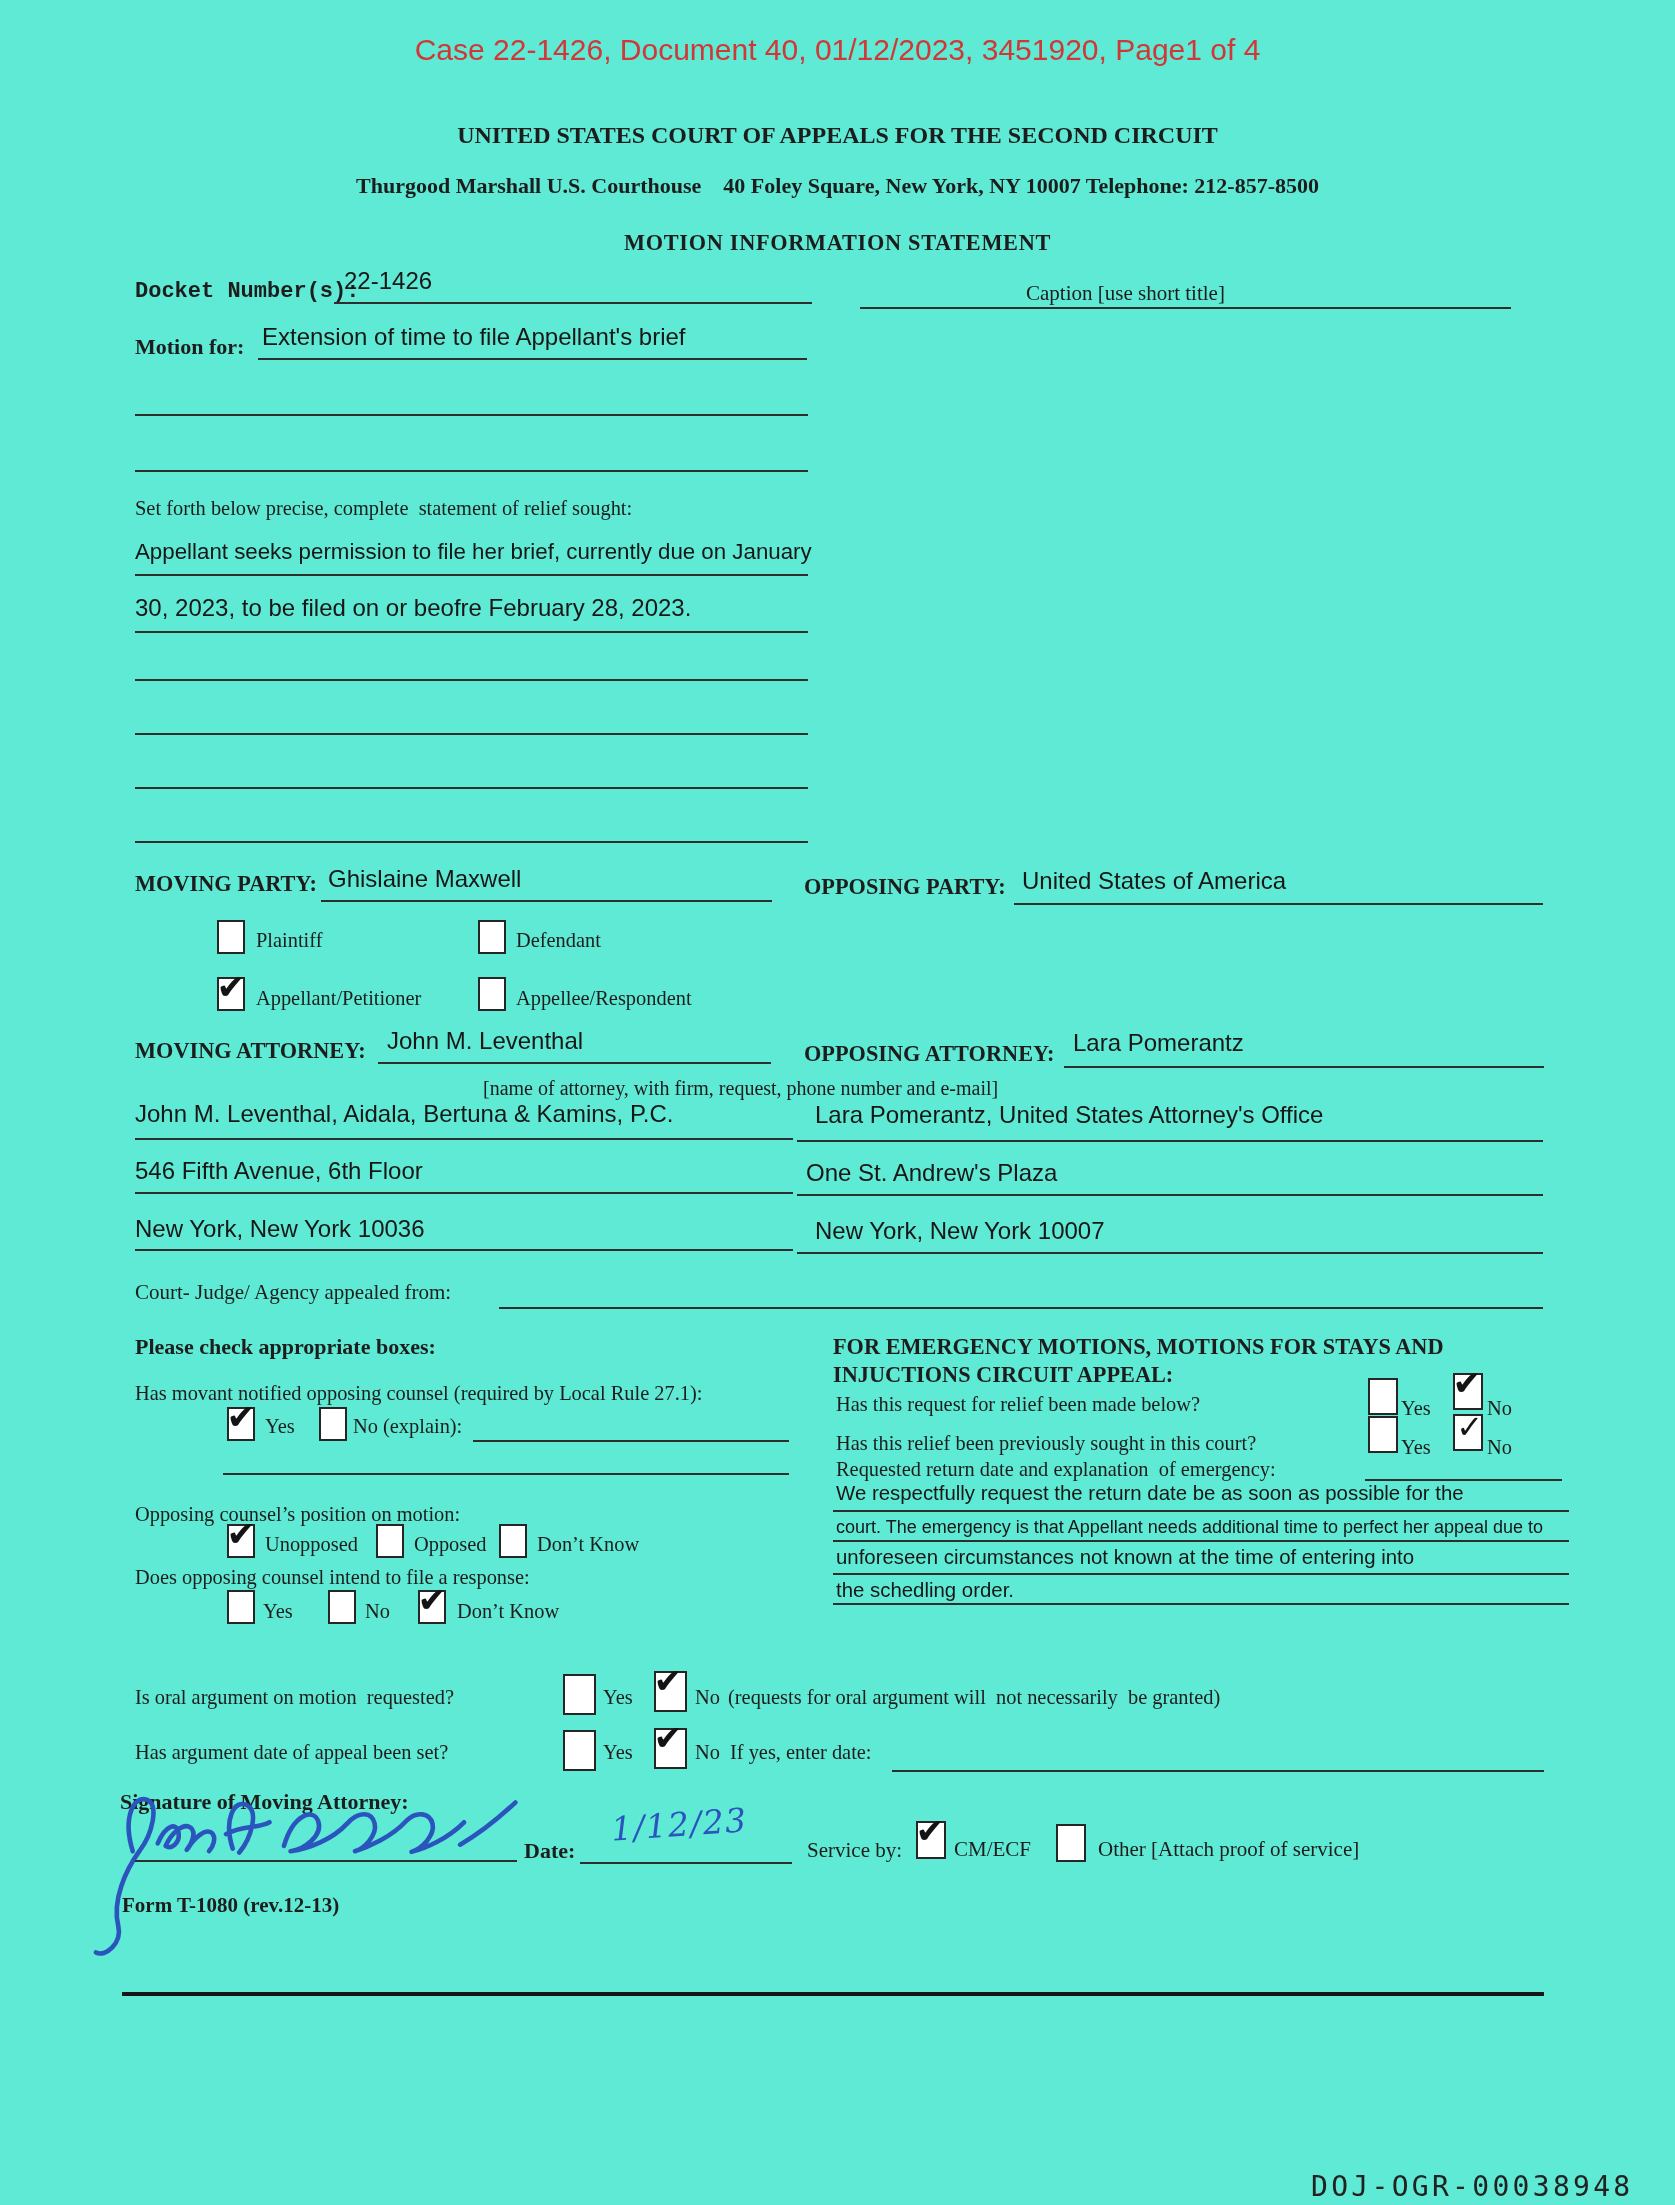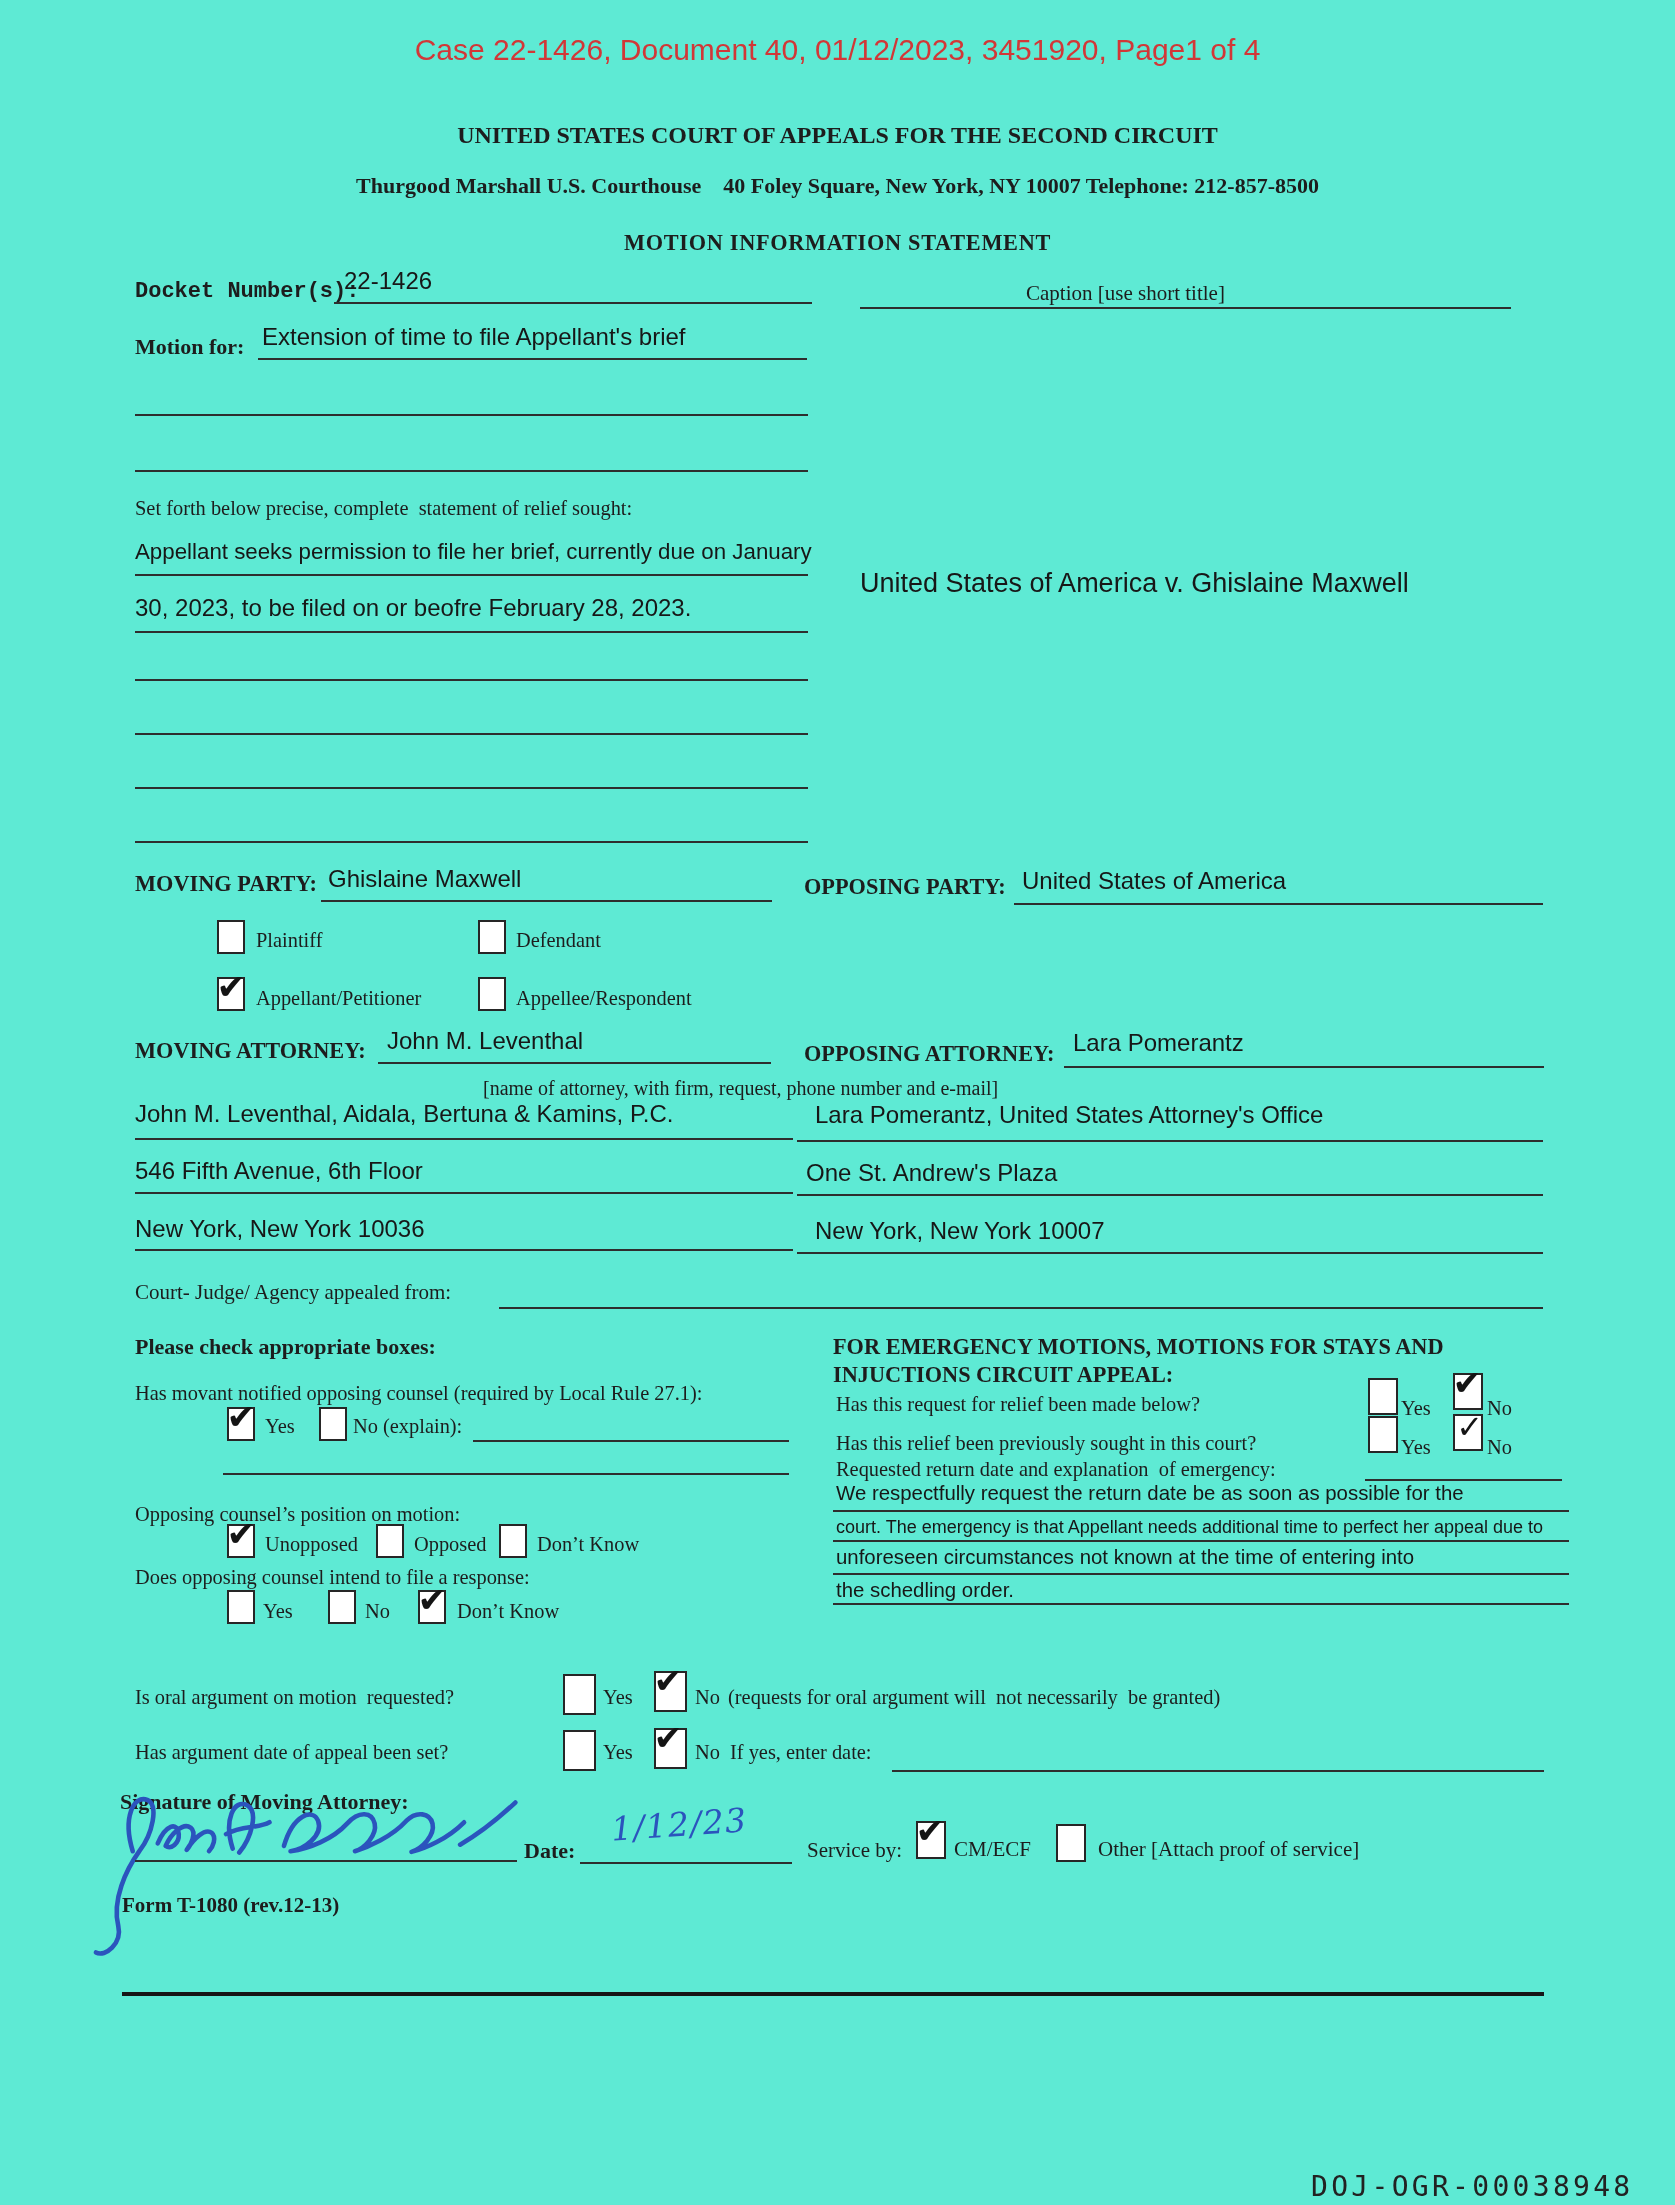--- a/index.html
+++ b/index.html
@@ -31,21 +31,20 @@
   <div class="abs center serif b" style="top:122px;font-size:24px;">UNITED STATES COURT OF APPEALS FOR THE SECOND CIRCUIT</div>
   <div class="abs center serif b" style="top:173px;font-size:22px;">Thurgood Marshall U.S. Courthouse    40 Foley Square, New York, NY 10007 Telephone: 212-857-8500</div>
   <div class="abs center serif b" style="top:230px;font-size:22.3px;letter-spacing:0.7px;">MOTION INFORMATION STATEMENT</div>
 
   <div class="abs serif b" style="left:135px;top:279px;font-size:22px;font-family:Liberation Mono, monospace;">Docket Number(s):</div>
   <div class="abs sans" style="left:344px;top:267px;font-size:24px;">22-1426</div>
   <div class="rule" style="left:334px;top:302px;width:478px;"></div>
 
   <div class="abs serif" style="left:1026px;top:281px;font-size:21px;">Caption [use short title]</div>
   <div class="rule" style="left:860px;top:307px;width:651px;"></div>
-  <div class="abs sans" style="left:860px;top:568px;font-size:27px;">United States of America v. Ghislaine Maxwell</div>
 
   <div class="abs serif b" style="left:135px;top:334px;font-size:22px;">Motion for:</div>
   <div class="abs sans" style="left:262px;top:323px;font-size:24px;">Extension of time to file Appellant's brief</div>
   <div class="rule" style="left:258px;top:358px;width:549px;"></div>
   <div class="rule" style="left:135px;top:414px;width:673px;"></div>
   <div class="rule" style="left:135px;top:470px;width:673px;"></div>
 
   <div class="abs serif" style="left:135px;top:497px;font-size:20.4px;">Set forth below precise, complete  statement of relief sought:</div>
   <div class="abs sans" style="left:135px;top:539px;font-size:22.3px;">Appellant seeks permission to file her brief, currently due on January</div>
   <div class="rule" style="left:135px;top:574px;width:673px;"></div>

